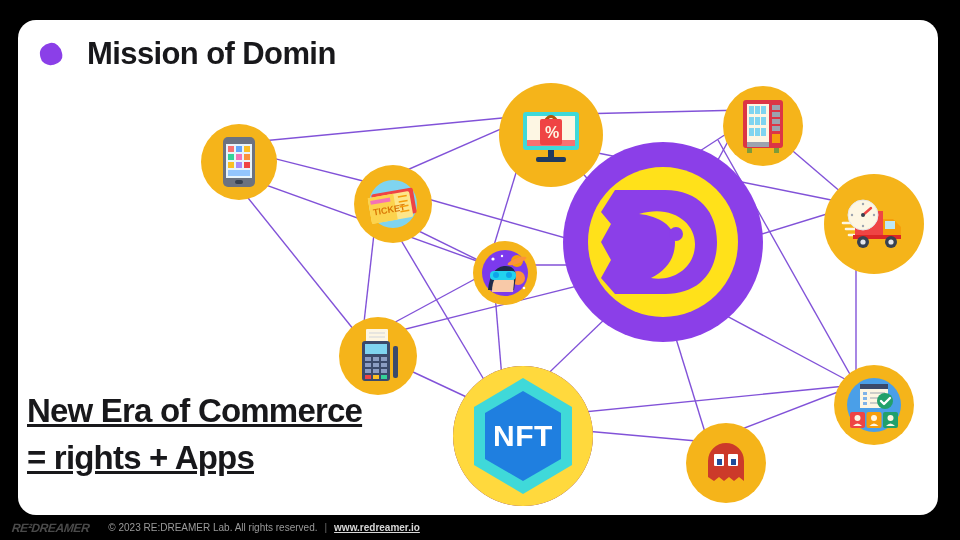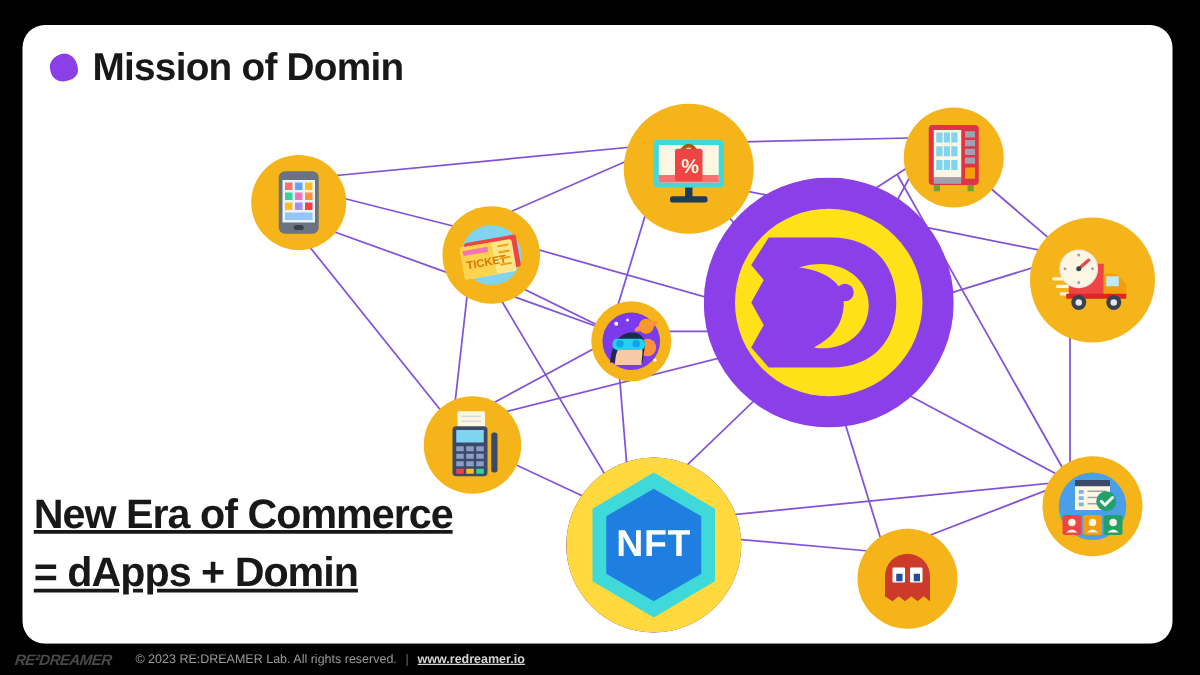--- a/index.html
+++ b/index.html
@@ -28,21 +28,21 @@
     border-radius: 18px;
     overflow: hidden;
   }
   
   #title-row {
     position: absolute;
     left: 22px;
     top: 18px;
     display: flex;
     align-items: center;
-    gap: 12px;
+    gap: 25px;
     z-index: 40;
   }
   .title-bullet {
     width: 22px;
     height: 22px;
     background: #8b3fe8;
     border-radius: 60% 50% 50% 50% / 50% 60% 40% 50%;
     transform: rotate(-10deg);
     flex: 0 0 auto;
   }
@@ -411,21 +411,21 @@
       </svg>
     </div>
 
     <div id="title-row">
       <span class="title-bullet"></span>
       <span id="title-text">Mission of Domin</span>
     </div>
 
     <div id="headline">
       <div>New Era of Commerce</div>
-      <div>= dApps + Domin</div>
+      <div>= rights + Apps</div>
     </div>
 
   </div>
 
   <div id="footer">
     <span id="footer-logo">RE²DREAMER</span>
     <span id="footer-copy">© 2023 RE:DREAMER Lab. All rights reserved.</span>
     <span id="footer-sep">|</span>
     <a id="footer-link" href="#">www.redreamer.io</a>
   </div>

